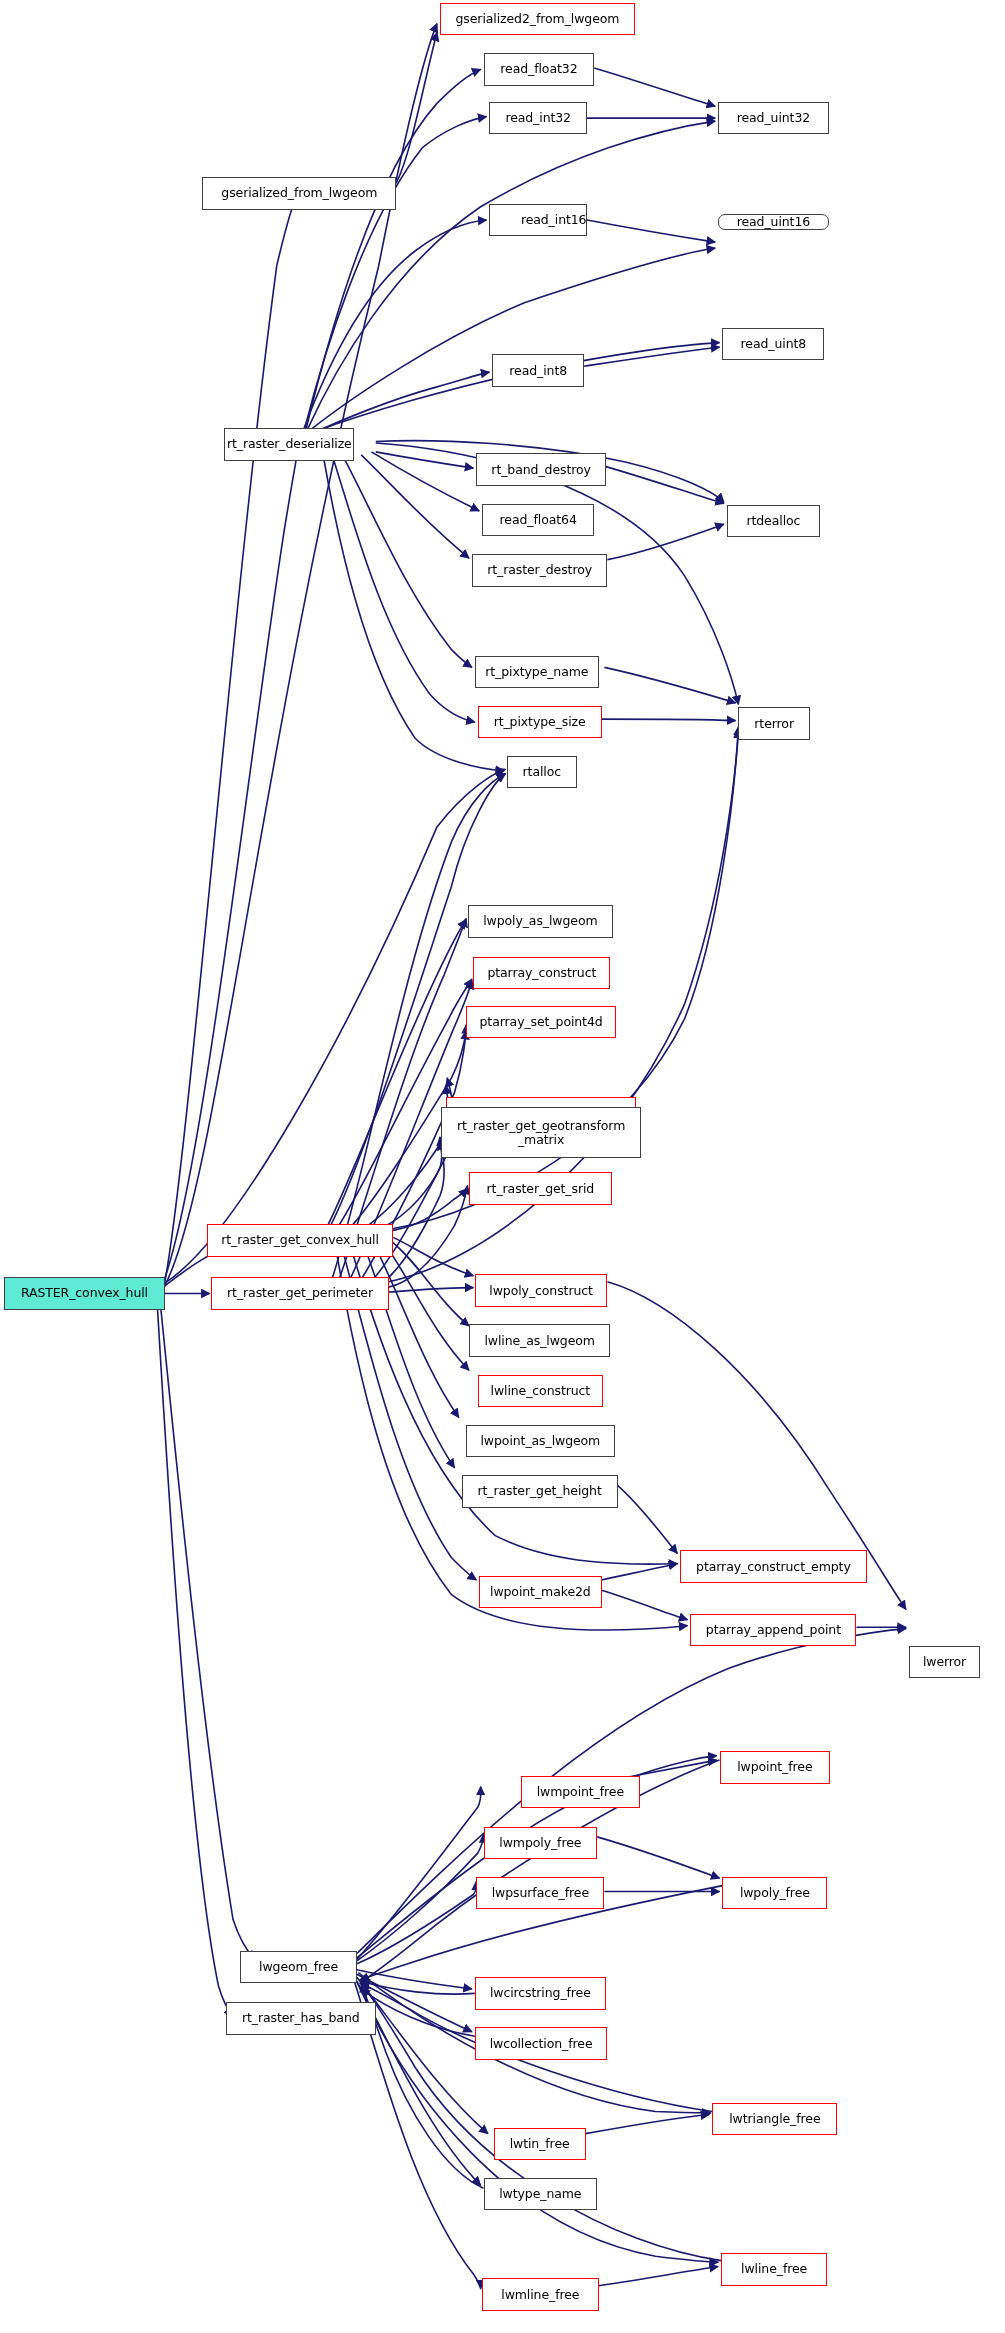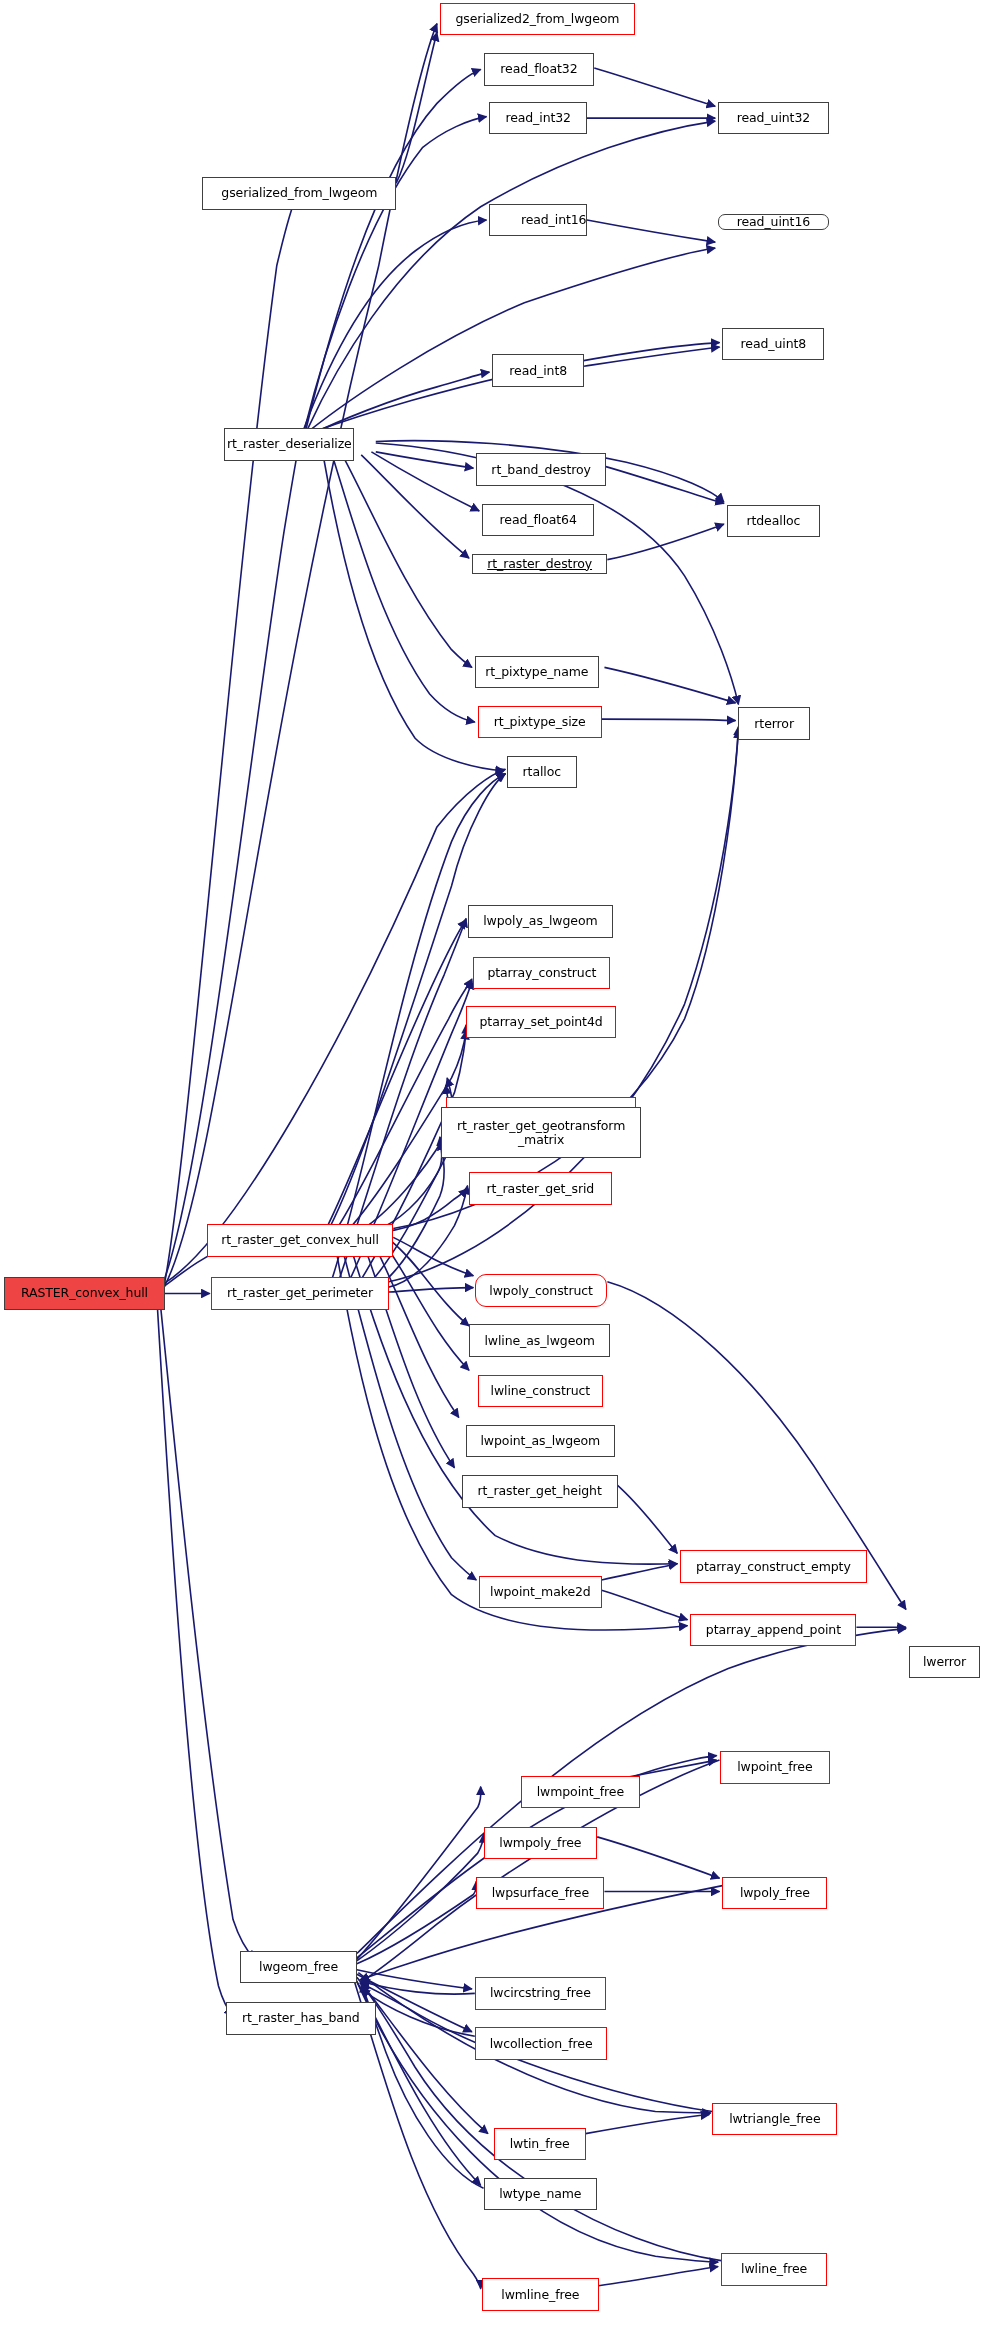--- a/index.html
+++ b/index.html
@@ -22,21 +22,21 @@
     line-height:1.12;
     display:flex;
     align-items:center;
     justify-content:center;
     text-align:center;
     white-space:pre-line;
     z-index:5;
     letter-spacing:-0.1px;
   }
   .node.red{border-color:#ff0000;}
-  .node.cur{background:#ef4444;border-color:#404040;}
+  .node.cur{background:#5eead4;border-color:#404040;}
 </style>
 </head>
 <body>
 
 <div id="canvas">
   <svg id="edges" viewBox="0 0 690 1580" xmlns="http://www.w3.org/2000/svg" width="1005" height="2333" preserveAspectRatio="none">
     <defs>
       <marker id="arrow" viewBox="0 0 10 10" refX="9" refY="5" markerWidth="6" markerHeight="6" orient="auto-start-reverse">
         <path d="M 0 0 L 10 5 L 0 10 z" fill="#191970"></path>
       </marker>
@@ -138,35 +138,35 @@
       <div class="node" style="left: 489.391px; top: 101.884px; width: 97.587px; height: 32.4848px;">read_int32</div>
       <div class="node" style="left: 718.065px; top: 101.884px; width: 110.696px; height: 32.4848px;">read_uint32</div>
       <div class="node" style="left: 489.391px; top: 203.768px; width: 97.587px; height: 32.4848px; padding-left: 31px;">read_int16</div>
       <div class="node" style="left: 718.065px; top: 214px; width: 110.696px; height: 16px; border-radius: 7px;">read_uint16</div>
       <div class="node" style="left: 722.435px; top: 327.801px; width: 101.957px; height: 32.4848px;">read_uint8</div>
       <div class="node" style="left: 492.304px; top: 354.38px; width: 91.7609px; height: 32.4848px;">read_int8</div>
       <div class="node" style="left: 224.304px; top: 428.209px; width: 130px; height: 32.4848px;">rt_raster_deserialize</div>
       <div class="node" style="left: 476.283px; top: 453.311px; width: 129.63px; height: 32.4848px;">rt_band_destroy</div>
       <div class="node" style="left: 726.804px; top: 504.991px; width: 93.2174px; height: 32.4848px;">rtdealloc</div>
       <div class="node" style="left: 482.109px; top: 503.515px; width: 112.152px; height: 32.4848px;">read_float64</div>
-      <div class="node" style="left: 471.913px; top: 553.718px; width: 135.457px; height: 20px; text-decoration: underline;">rt_raster_destroy</div>
+      <div class="node" style="left: 471.913px; top: 553.718px; width: 135.457px; height: 33px;">rt_raster_destroy</div>
       <div class="node" style="left: 474.826px; top: 655.603px; width: 124px; height: 32.4848px;">rt_pixtype_name</div>
       <div class="node" style="left: 738.457px; top: 707.283px; width: 71.3696px; height: 32.4848px;">rterror</div>
       <div class="node red" style="left: 477.739px; top: 705.806px; width: 123.804px; height: 32.4848px;">rt_pixtype_size</div>
       <div class="node" style="left: 506.87px; top: 756.01px; width: 69.913px; height: 32.4848px;">rtalloc</div>
       <div class="node" style="left: 467.543px; top: 905.145px; width: 145.652px; height: 32.4848px;">lwpoly_as_lwgeom</div>
       <div class="node red" style="left: 211.196px; top: 1277.24px; width: 177.696px; height: 32.4848px;">rt_raster_get_perimeter</div>
       <div class="node red" style="left: 473.37px; top: 956.825px; width: 136.913px; height: 32.4848px;">ptarray_construct</div>
       <div class="node red" style="left: 466.087px; top: 1005.55px; width: 150.022px; height: 32.4848px;">ptarray_set_point4d</div>
       <div class="node red" style="left: 445.696px; top: 1057.23px; width: 190.804px; height: 32.4848px; margin-top: 40px;">rt_raster_cell_to_geopoint</div>
       <div class="node" style="left: 441.326px; top: 1107.44px; width: 199.543px; height: 50.2038px;">rt_raster_get_geotransform
 _matrix</div>
       <div class="node red" style="left: 469px; top: 1172.41px; width: 142.739px; height: 32.4848px;">rt_raster_get_srid</div>
       <div class="node red" style="left: 206.826px; top: 1224.09px; width: 186.435px; height: 32.4848px;">rt_raster_get_convex_hull</div>
-      <div class="node red" style="left: 474.826px; top: 1274.29px; width: 132.543px; height: 32.4848px; border-radius: 11px;">lwpoly_construct</div>
+      <div class="node red" style="left: 474.826px; top: 1274.29px; width: 132.543px; height: 32.4848px;">lwpoly_construct</div>
       <div class="node" style="left: 469px; top: 1324.49px; width: 141.283px; height: 32.4848px;">lwline_as_lwgeom</div>
       <div class="node red" style="left: 477.739px; top: 1374.7px; width: 125.261px; height: 32.4848px;">lwline_construct</div>
       <div class="node" style="left: 466.087px; top: 1424.9px; width: 148.565px; height: 32.4848px;">lwpoint_as_lwgeom</div>
       <div class="node" style="left: 461.717px; top: 1475.11px; width: 155.848px; height: 32.4848px;">rt_raster_get_height</div>
       <div class="node red" style="left: 680.196px; top: 1550.41px; width: 186.435px; height: 32.4848px;">ptarray_construct_empty</div>
       <div class="node red" style="left: 479.196px; top: 1575.51px; width: 122.348px; height: 32.4848px;">lwpoint_make2d</div>
       <div class="node red" style="left: 690.391px; top: 1613.9px; width: 166.043px; height: 32.4848px;">ptarray_append_point</div>
       <div class="node" style="left: 908.87px; top: 1646px; width: 71.3696px; height: 32.4848px;">lwerror</div>
       <div class="node red" style="left: 719.522px; top: 1751.23px; width: 110.696px; height: 32.4848px;">lwpoint_free</div>
       <div class="node red" style="left: 480.652px; top: 1776.33px; width: 119.435px; height: 32px; margin-left: 40px;">lwmpoint_free</div>

